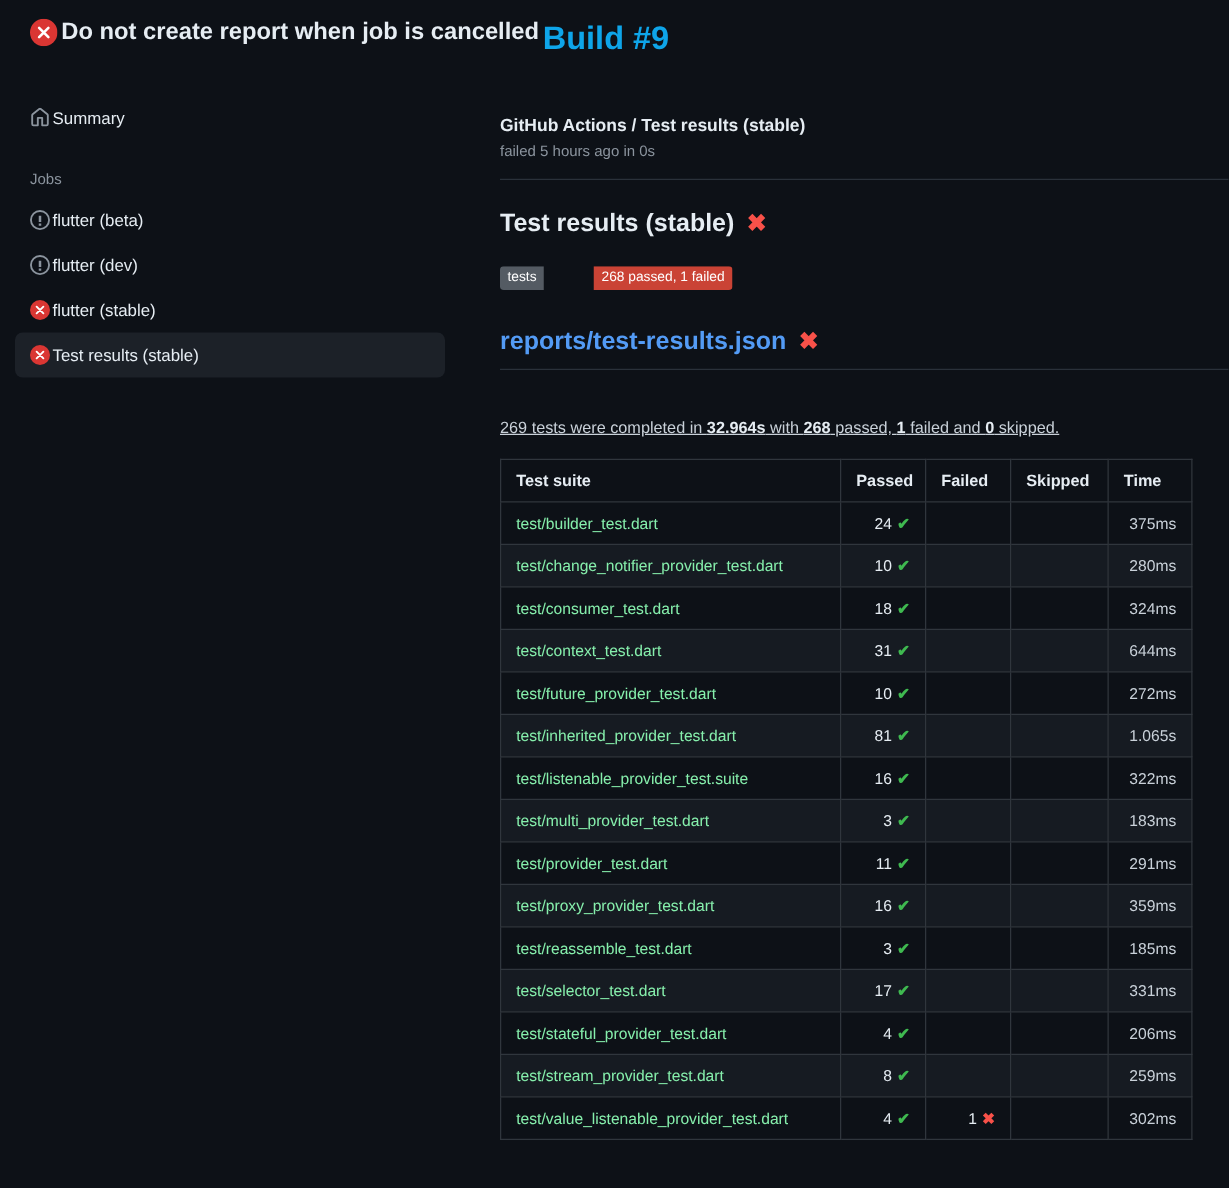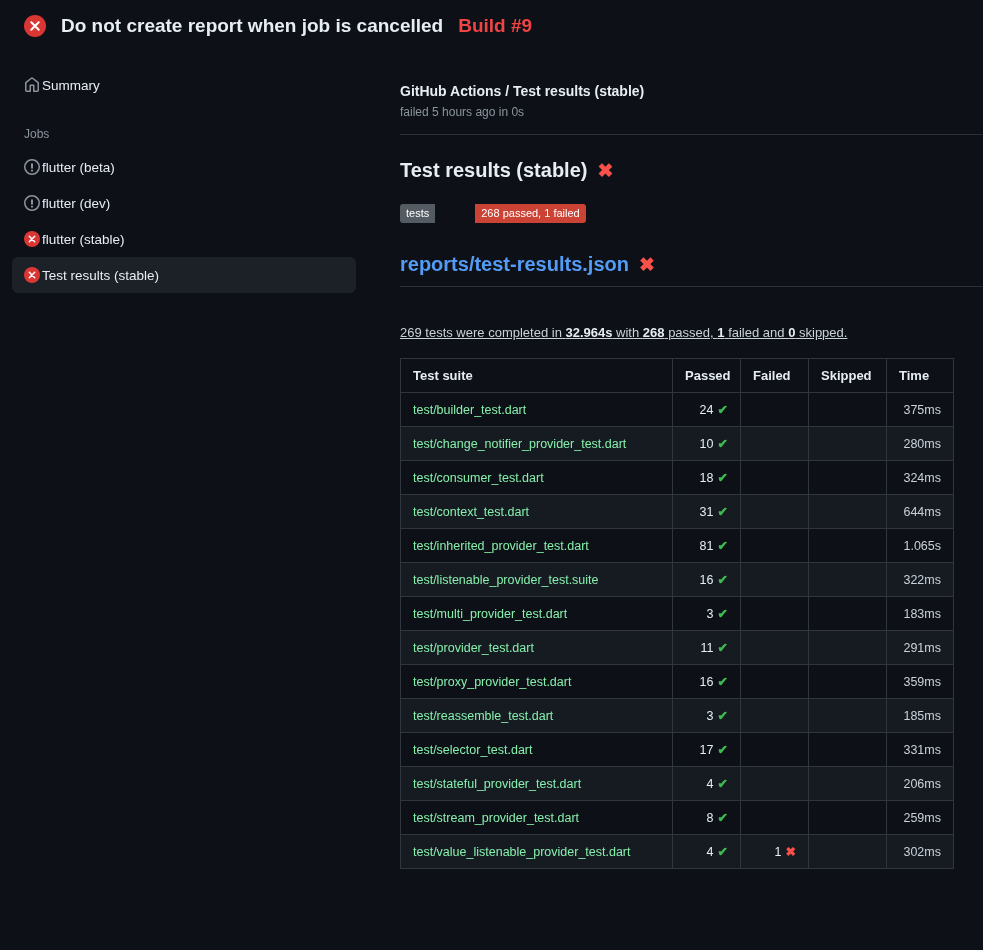--- a/index.html
+++ b/index.html
@@ -4,24 +4,24 @@
 <style>
   * { margin:0; padding:0; box-sizing:border-box; }
   html,body { width:983px; height:950px; }
   body {
     background:#0d1117;
     color:#e6edf3;
     font-family:"Liberation Sans", sans-serif;
     overflow:hidden;
   }
   
-  .app-header { display:flex; align-items:flex-start; gap:15px; padding:15px 24px 10px 24px; }
+  .app-header { display:flex; align-items:flex-start; gap:3px; padding:15px 24px 10px 24px; }
   .fail-circle-lg { width:22px; height:22px; flex:none; }
   .page-title { font-size:19px; font-weight:700; color:#e6edf3; white-space:nowrap; }
-  .build-no { font-size:19px; font-weight:600; color:#ef4444; white-space:nowrap; }
+  .build-no { font-size:26px; font-weight:600; color:#0ea5e9; white-space:nowrap; }
 
   
   .layout { display:flex; align-items:flex-start; }
   .sidebar { width:370px; flex:none; padding:20px 14px 0 12px; }
   .main { flex:1; min-width:0; padding:36px 0 0 30px; }
 
   
   .side-item { display:flex; align-items:center; gap:2px; padding:10px 12px; border-radius:6px; font-size:13.5px; color:#e6edf3; cursor:pointer; }
   .side-item.selected { background:#1c2128; }
   .jobs-label { color:#8b949e; font-size:12px; margin:24px 0 8px 12px; }
@@ -201,20 +201,27 @@
             <td class="num time-cell">324ms</td>
           </tr>
           <tr>
             <td><a href="#" class="suite-link">test/context_test.dart</a></td>
             <td class="num"><span class="cell-num">31</span><span class="cell-icon pass-check">✔</span></td>
             <td class="num"></td>
             <td class="num"></td>
             <td class="num time-cell">644ms</td>
           </tr>
           <tr>
+            <td><a href="#" class="suite-link">test/future_provider_test.dart</a></td>
+            <td class="num"><span class="cell-num">10</span><span class="cell-icon pass-check">✔</span></td>
+            <td class="num"></td>
+            <td class="num"></td>
+            <td class="num time-cell">272ms</td>
+          </tr>
+          <tr>
             <td><a href="#" class="suite-link">test/inherited_provider_test.dart</a></td>
             <td class="num"><span class="cell-num">81</span><span class="cell-icon pass-check">✔</span></td>
             <td class="num"></td>
             <td class="num"></td>
             <td class="num time-cell">1.065s</td>
           </tr>
           <tr>
             <td><a href="#" class="suite-link">test/listenable_provider_test.suite</a></td>
             <td class="num"><span class="cell-num">16</span><span class="cell-icon pass-check">✔</span></td>
             <td class="num"></td>

